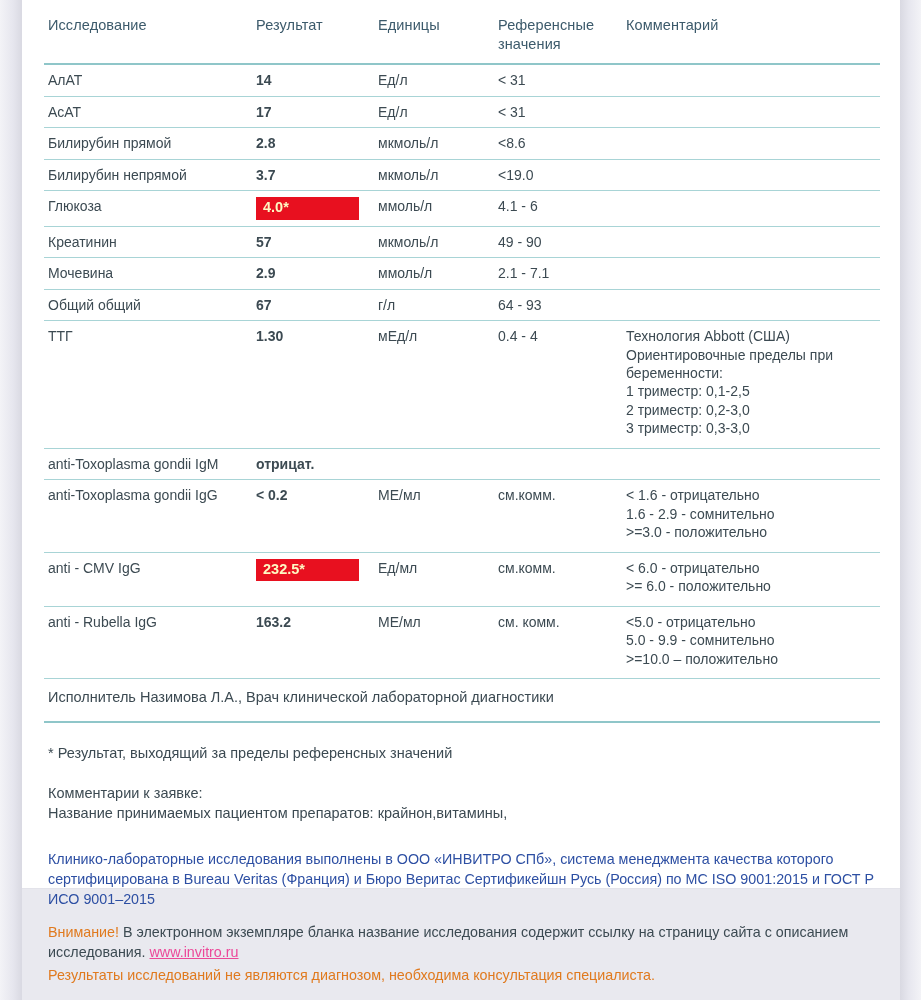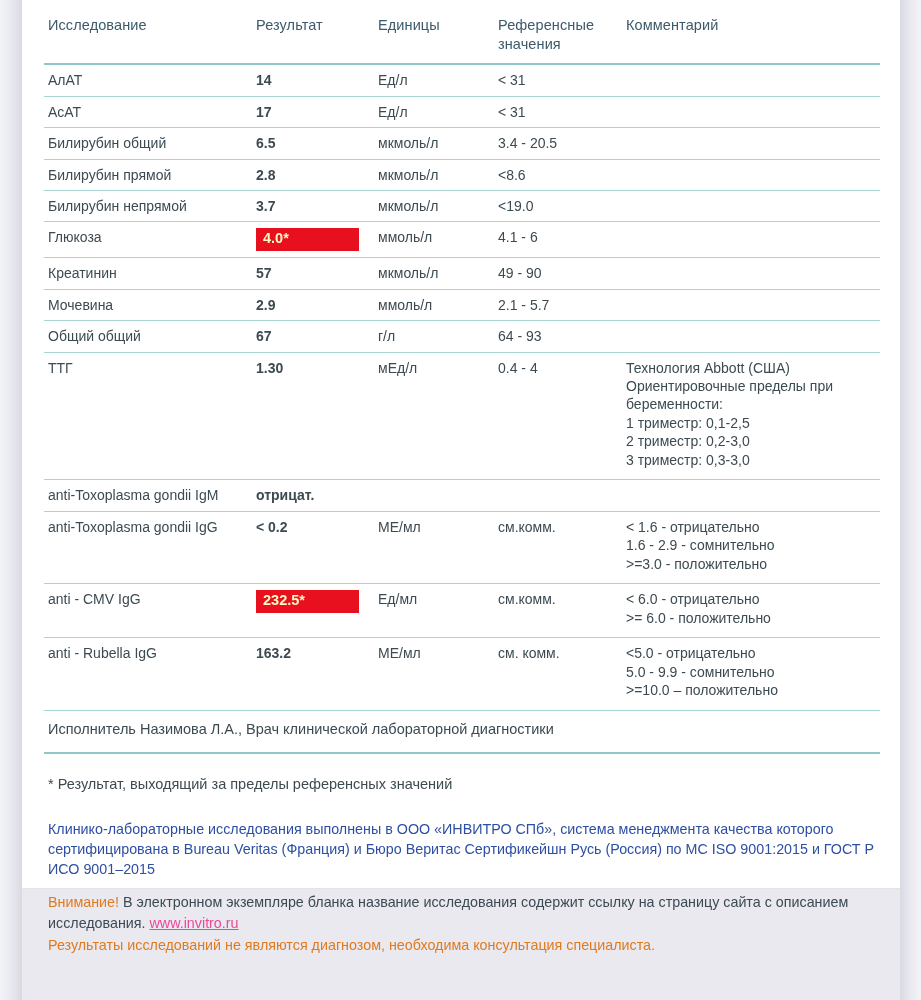--- a/index.html
+++ b/index.html
@@ -185,27 +185,20 @@
             <td class="cell-com"></td>
           </tr>
           <tr>
             <td class="cell-name">АсАТ</td>
             <td class="cell-res">17</td>
             <td class="cell-unit">Ед/л</td>
             <td class="cell-ref">&lt; 31</td>
             <td class="cell-com"></td>
           </tr>
           <tr>
-            <td class="cell-name">Билирубин общий</td>
-            <td class="cell-res">6.5</td>
-            <td class="cell-unit">мкмоль/л</td>
-            <td class="cell-ref">3.4 - 20.5</td>
-            <td class="cell-com"></td>
-          </tr>
-          <tr>
             <td class="cell-name">Билирубин прямой</td>
             <td class="cell-res">2.8</td>
             <td class="cell-unit">мкмоль/л</td>
             <td class="cell-ref">&lt;8.6</td>
             <td class="cell-com"></td>
           </tr>
           <tr>
             <td class="cell-name">Билирубин непрямой</td>
             <td class="cell-res">3.7</td>
             <td class="cell-unit">мкмоль/л</td>
@@ -223,21 +216,21 @@
             <td class="cell-name">Креатинин</td>
             <td class="cell-res">57</td>
             <td class="cell-unit">мкмоль/л</td>
             <td class="cell-ref">49 - 90</td>
             <td class="cell-com"></td>
           </tr>
           <tr>
             <td class="cell-name">Мочевина</td>
             <td class="cell-res">2.9</td>
             <td class="cell-unit">ммоль/л</td>
-            <td class="cell-ref">2.1 - 5.7</td>
+            <td class="cell-ref">2.1 - 7.1</td>
             <td class="cell-com"></td>
           </tr>
           <tr>
             <td class="cell-name">Общий общий</td>
             <td class="cell-res">67</td>
             <td class="cell-unit">г/л</td>
             <td class="cell-ref">64 - 93</td>
             <td class="cell-com"></td>
           </tr>
           <tr class="tall-row">
@@ -285,20 +278,24 @@
 &gt;=10.0 – положительно</td>
           </tr>
         </tbody>
     </table>
 
     <div class="performer">Исполнитель Назимова Л.А., Врач клинической лабораторной диагностики</div>
 
     <div class="notes">
       <div class="note-star">* Результат, выходящий за пределы референсных значений</div>
 
+      <div class="note-comments">
+        <div>Комментарии к заявке:</div>
+        <div>Название принимаемых пациентом препаратов: крайнон,витамины,</div>
+      </div>
 
       <div class="cert-block">Клинико-лабораторные исследования выполнены в ООО «ИНВИТРО СПб», система менеджмента качества которого сертифицирована в Bureau Veritas (Франция) и Бюро Веритас Сертификейшн Русь (Россия) по МС ISO 9001:2015 и ГОСТ Р ИСО 9001–2015</div>
 
       <div class="attention-block">
         <span class="attn-word">Внимание!</span><span> В электронном экземпляре бланка название исследования содержит ссылку на страницу сайта с описанием исследования. </span><a class="attn-link" href="#">www.invitro.ru</a>
         <span class="attn-warn">Результаты исследований не являются диагнозом, необходима консультация специалиста.</span>
       </div>
     </div>
 
   </div>

